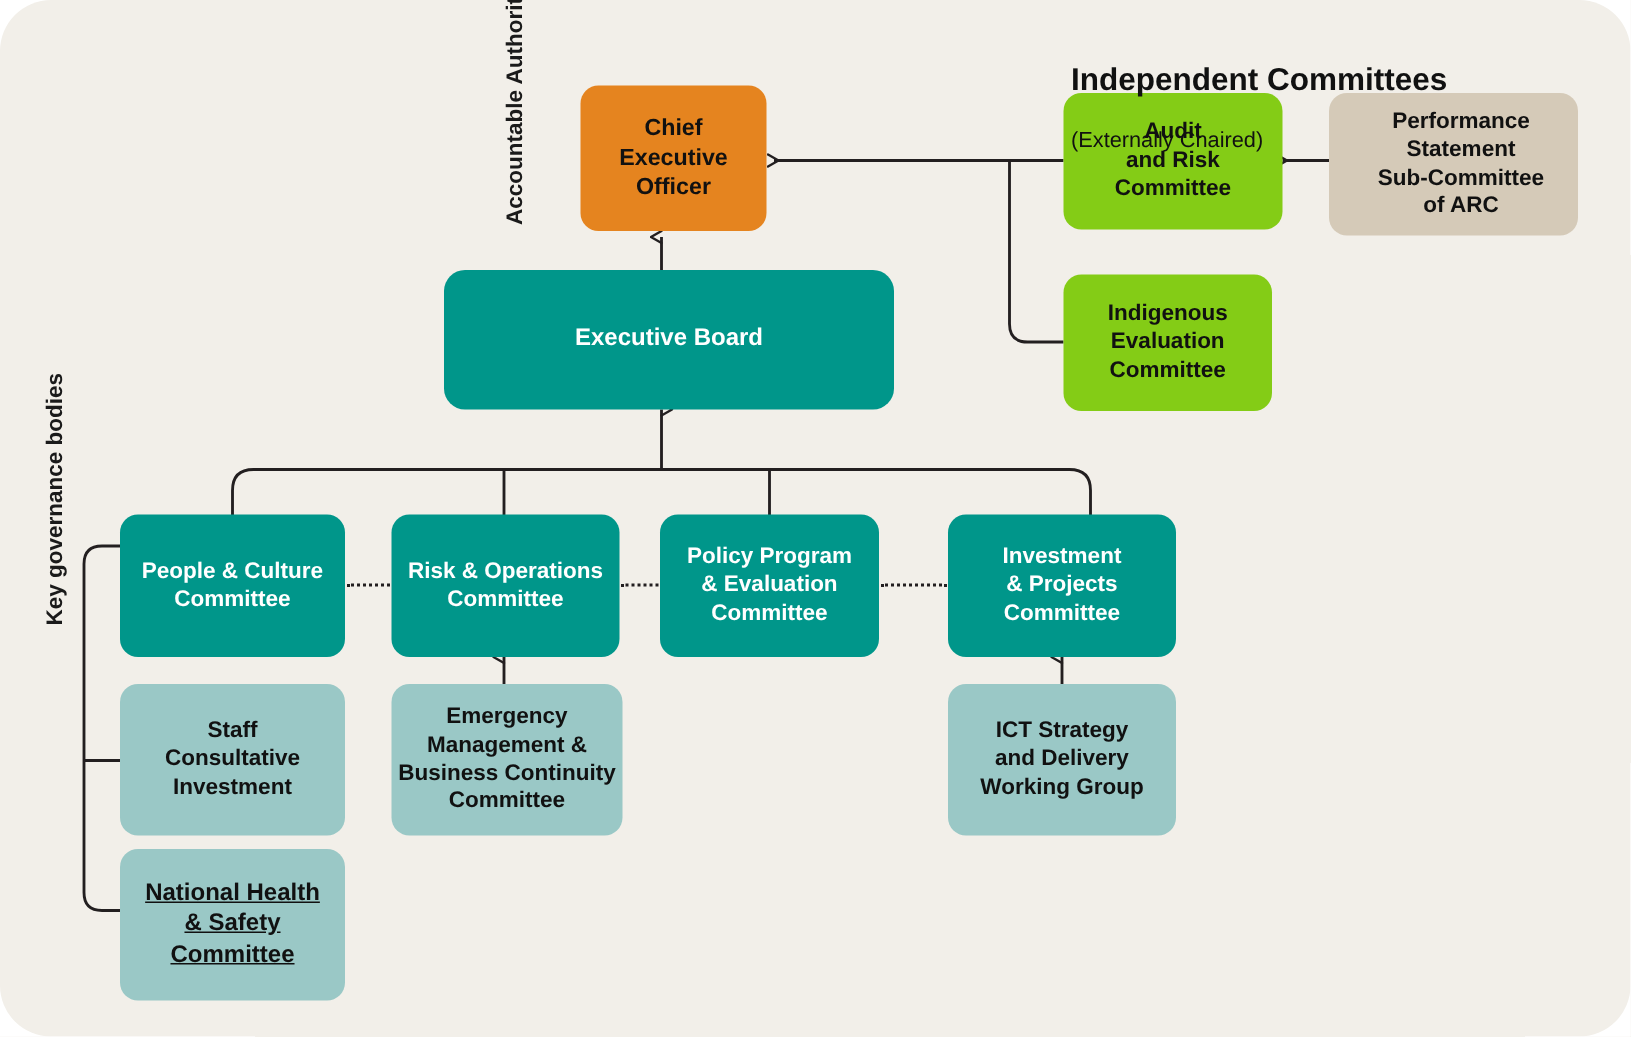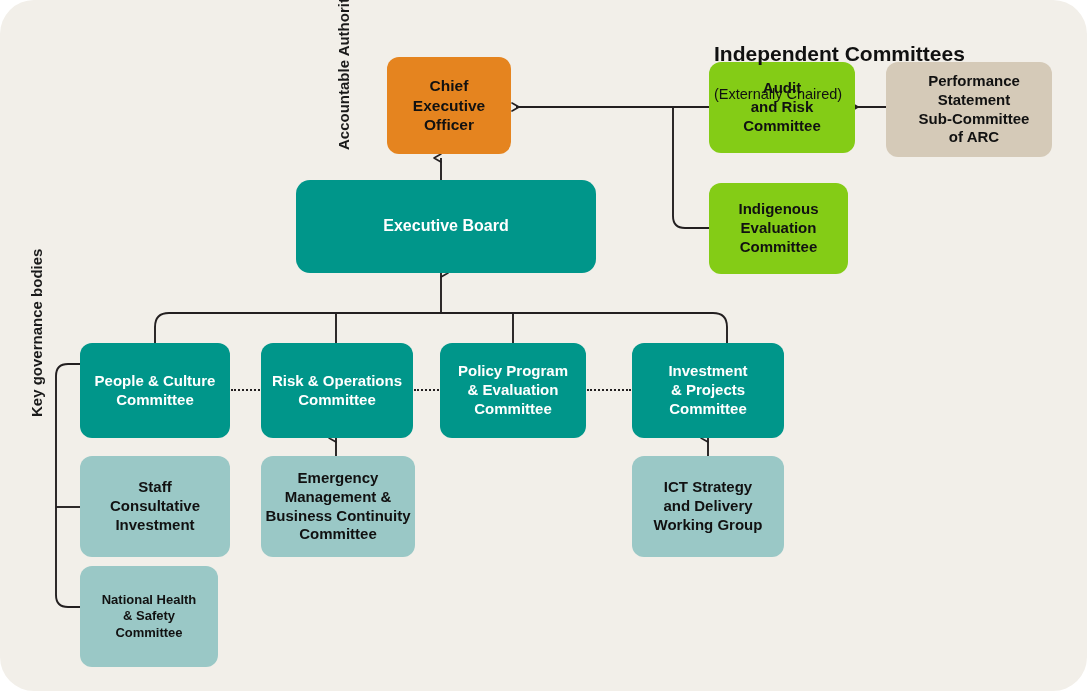--- a/index.html
+++ b/index.html
@@ -152,21 +152,21 @@
 Committee</div>
 
   <div class="node teal" style="left:632px; top:343px; width:152px; height:95px; font-size:15px;">Investment
 &amp; Projects
 Committee</div>
 
   <div class="node ltteal" style="left:80px; top:456px; width:150px; height:101px; font-size:15px;">Staff
 Consultative
 Investment</div>
 
-  <div class="node ltteal" style="left:80px; top:566px; width:138px; height:101px; font-size:13px;">National Health
+  <div class="node ltteal" style="left:80px; top:566px; width:150px; height:101px; font-size:16px;text-decoration:underline;">National Health
 &amp; Safety
 Committee</div>
 
   <div class="node ltteal" style="left:261px; top:456px; width:154px; height:101px; font-size:15px;">Emergency
 Management &amp;
 Business Continuity
 Committee</div>
 
   <div class="node ltteal" style="left:632px; top:456px; width:152px; height:101px; font-size:15px;">ICT Strategy
 and Delivery

